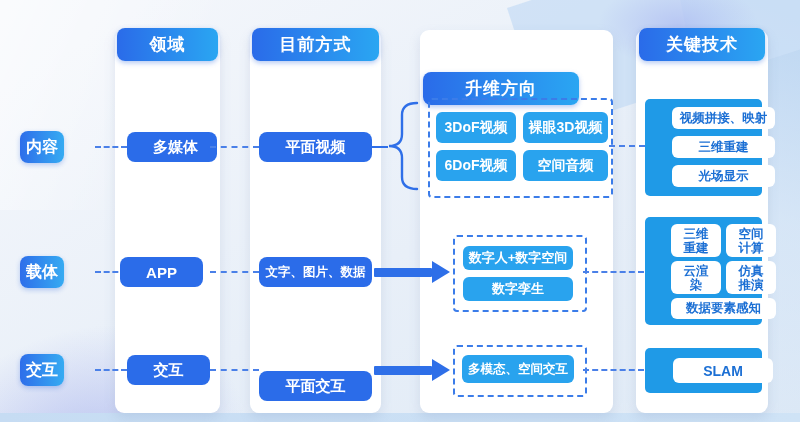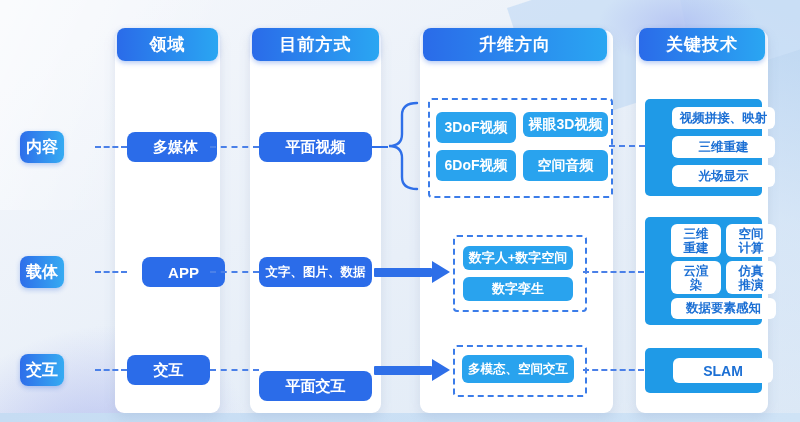--- a/index.html
+++ b/index.html
@@ -28,21 +28,21 @@
   .panel{background:#ffffff;border-radius:9px;box-shadow:0 5px 12px rgba(110,135,180,.18);}
   .p1{left:115px;top:30px;width:105px;height:383px;}
   .p2{left:250px;top:30px;width:131px;height:383px;}
   .p3{left:420px;top:30px;width:193px;height:383px;}
   .p4{left:636px;top:30px;width:132px;height:383px;}
   
   .colhead{height:33px;top:28px;border-radius:8px;display:flex;align-items:center;justify-content:center;
     background:linear-gradient(90deg,#2a6be9,#2aa6f2);color:#fff;font-size:17px;font-weight:bold;
     box-shadow:0 2px 5px rgba(40,100,220,.35);letter-spacing:1px;}
   .h1{left:117px;width:101px;} .h2{left:252px;width:127px;}
-  .h3{left:423px;width:184px;} .h4{left:639px;width:126px;}
+  .h3{left:423px;width:156px;margin-top:44px;} .h4{left:639px;width:126px;}
   
   .rowlabel{width:44px;height:32px;left:20px;border-radius:8px;display:flex;align-items:center;justify-content:center;
     background:linear-gradient(90deg,#2e6eea,#36abf2);color:#fff;font-size:16px;font-weight:bold;
     box-shadow:0 2px 5px rgba(40,100,220,.3);}
   
   .bluebox{background:#2b6ce9;border-radius:8px;display:flex;align-items:center;justify-content:center;
     color:#fff;font-weight:bold;font-size:15px;}
   
   .lightpill{background:#29a3ee;border-radius:6px;display:flex;align-items:center;justify-content:center;
     color:#fff;font-weight:bold;font-size:14px;white-space:nowrap;}
@@ -86,33 +86,33 @@
 <div class="abs bluebox" style="left:127px;top:132px;width:83px;height:30px;padding-left:7px;">多媒体</div>
 <div class="abs dashline" style="left:210px;top:146px;width:49px;"></div>
 <div class="abs bluebox" style="left:259px;top:132px;width:113px;height:30px;">平面视频</div>
 <div class="abs solidline" style="left:372px;top:146px;width:16px;"></div>
 <svg class="abs" style="left:384px;top:96px;" width="40" height="100" viewBox="0 0 40 100">
   <path d="M 33 7 Q 18 7 18 19 L 18 38 Q 18 50 5 50 Q 18 50 18 62 L 18 81 Q 18 93 33 93" fill="none" stroke="#2f6fe8" stroke-width="2.4" stroke-linecap="round"></path>
 </svg>
 
 <div class="abs dashbox" style="left:428px;top:98px;width:181px;height:96px;"></div>
 <div class="abs lightpill" style="left:436px;top:112px;width:80px;height:31px;">3DoF视频</div>
-<div class="abs lightpill" style="left:523px;top:112px;width:85px;height:25px;">裸眼3D视频</div>
+<div class="abs lightpill" style="left:523px;top:112px;width:85px;height:31px;">裸眼3D视频</div>
 <div class="abs lightpill" style="left:436px;top:150px;width:80px;height:31px;">6DoF视频</div>
 <div class="abs lightpill" style="left:523px;top:150px;width:85px;height:31px;">空间音频</div>
 
 <div class="abs dashline" style="left:609px;top:145px;width:36px;"></div>
 <div class="abs keygroup" style="left:645px;top:99px;width:117px;height:97px;"></div>
 <div class="abs keybox" style="left:652px;top:107px;width:103px;height:22px;">视频拼接、映射</div>
 <div class="abs keybox" style="left:652px;top:136px;width:103px;height:22px;">三维重建</div>
 <div class="abs keybox" style="left:652px;top:165px;width:103px;height:22px;">光场显示</div>
 
 <div class="abs rowlabel" style="top:256px;">载体</div>
 <div class="abs dashline" style="left:95px;top:271px;width:32px;"></div>
-<div class="abs bluebox" style="left:142px;top:257px;width:83px;height:30px;">APP</div>
+<div class="abs bluebox" style="left:120px;top:257px;width:83px;height:30px;">APP</div>
 <div class="abs dashline" style="left:210px;top:271px;width:49px;"></div>
 <div class="abs bluebox" style="left:259px;top:257px;width:113px;height:30px;font-size:12.5px;">文字、图片、数据</div>
 <div class="abs arrow-body" style="left:374px;top:268px;width:58px;"></div>
 <div class="abs arrow-head" style="left:432px;top:261px;"></div>
 
 <div class="abs dashbox" style="left:453px;top:235px;width:130px;height:73px;"></div>
 <div class="abs lightpill" style="left:463px;top:246px;width:110px;height:24px;font-size:13px;">数字人+数字空间</div>
 <div class="abs lightpill" style="left:463px;top:277px;width:110px;height:24px;font-size:13px;">数字孪生</div>
 
 <div class="abs dashline" style="left:583px;top:271px;width:61px;"></div>

